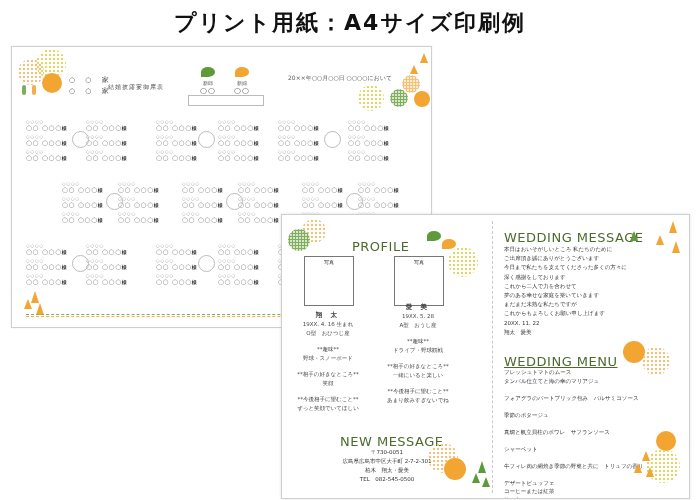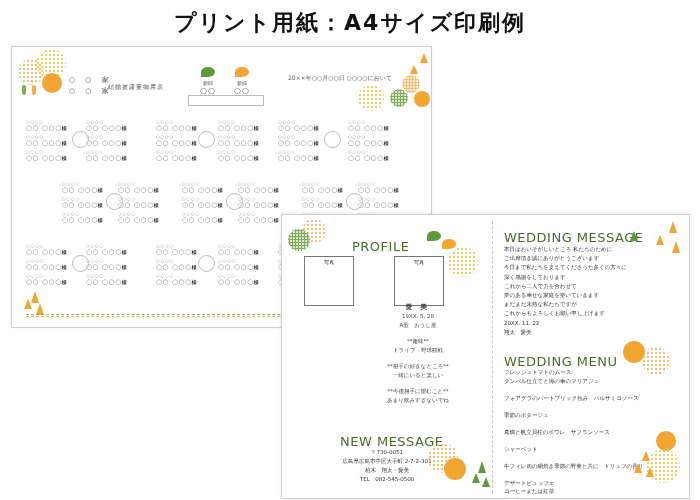--- a/index.html
+++ b/index.html
@@ -361,20 +361,37 @@
   <span class="leaf-shape" style="position:absolute;left:160px;top:24px;background:#f2a531;"></span>
   <div class="dot-burst" style="left:166px;top:32px;width:30px;height:30px;background:radial-gradient(#e6d36a 1px,transparent 1.6px) 0 0/4px 4px;"></div>
 
   <div class="photo-box" style="left:22px;top:41px;">
     <div class="photo-label">写真</div>
   </div>
   <div class="photo-box" style="left:112px;top:41px;">
     <div class="photo-label">写真</div>
   </div>
 
+  <div class="profile-col" style="left:1px;top:96px;">
+    <div class="pname">翔 太</div>
+    <div>19XX. 4. 16 生まれ</div>
+    <div>O型　おひつじ座</div>
+    <div class="qa">
+        <div>**趣味**</div>
+        <div>野球・スノーボード</div>
+      </div>
+    <div class="qa">
+        <div>**相手の好きなところ**</div>
+        <div>笑顔</div>
+      </div>
+    <div class="qa">
+        <div>**今後相手に望むこと**</div>
+        <div>ずっと笑顔でいてほしい</div>
+      </div>
+  </div>
   <div class="profile-col" style="left:91px;top:88px;">
     <div class="pname">愛 美</div>
     <div>19XX. 5. 28</div>
     <div>A型　おうし座</div>
     <div class="qa">
         <div>**趣味**</div>
         <div>ドライブ・野球観戦</div>
       </div>
     <div class="qa">
         <div>**相手の好きなところ**</div>
@@ -415,21 +432,21 @@
     <div>夢のある幸せな家庭を築いていきます</div>
     <div>まだまだ未熟な私たちですが</div>
     <div>これからもよろしくお願い申し上げます</div>
     <div>20XX. 11. 22</div>
     <div>翔太　愛美</div>
   </div>
 
   <div class="solid-sun" style="left:341px;top:126px;width:22px;height:22px;"></div>
   <div class="dot-burst" style="left:360px;top:132px;width:28px;height:28px;background:radial-gradient(#f2c17a 1px,transparent 1.6px) 0 0/4px 4px;"></div>
 
-  <div class="sec-head" style="left:222px;top:139px;">WEDDING MENU</div>
+  <div class="sec-head" style="left:222px;top:139px;text-decoration:underline;">WEDDING MENU</div>
   <div class="menu">
     <div class="it" style="white-space:pre-line;">フレッシュトマトのムース
 タンバル仕立てと海の幸のマリアジュ</div>
     <div class="it">フォアグラのパートブリック包み　バルサミコソース</div>
     <div class="it">季節のポタージュ</div>
     <div class="it">真鯛と帆立貝柱のポワレ　サフランソース</div>
     <div class="it">シャーベット</div>
     <div class="it">牛フィレ肉の網焼き季節の野菜と共に　トリュフの香り</div>
     <div class="it" style="white-space:pre-line;">デザートビュッフェ
 コーヒーまたは紅茶

